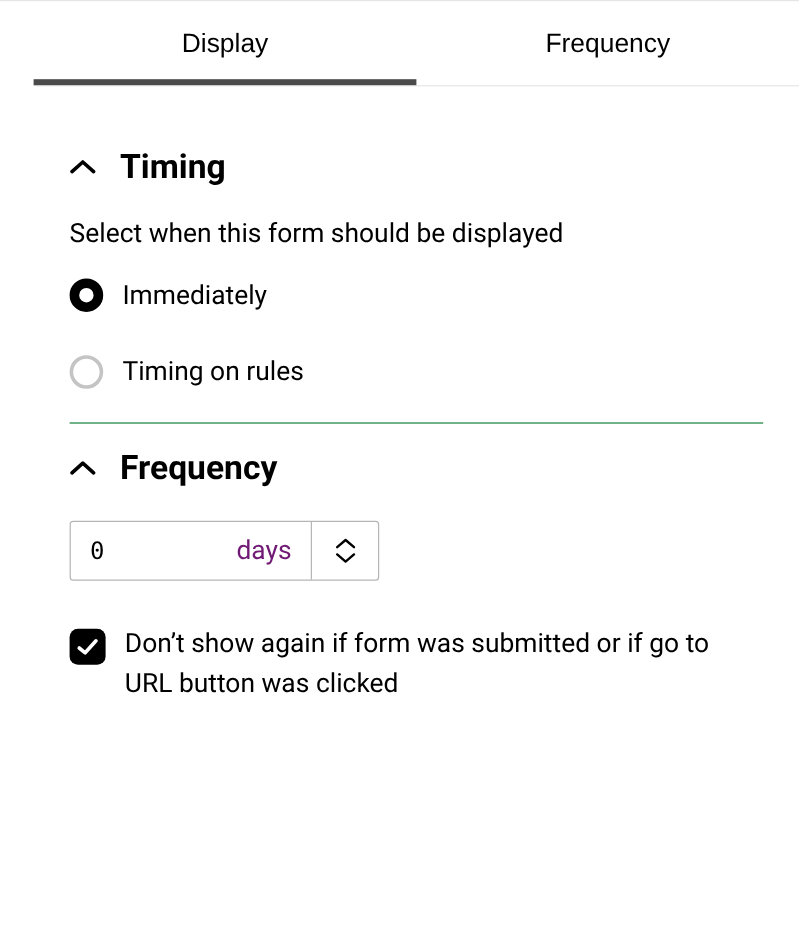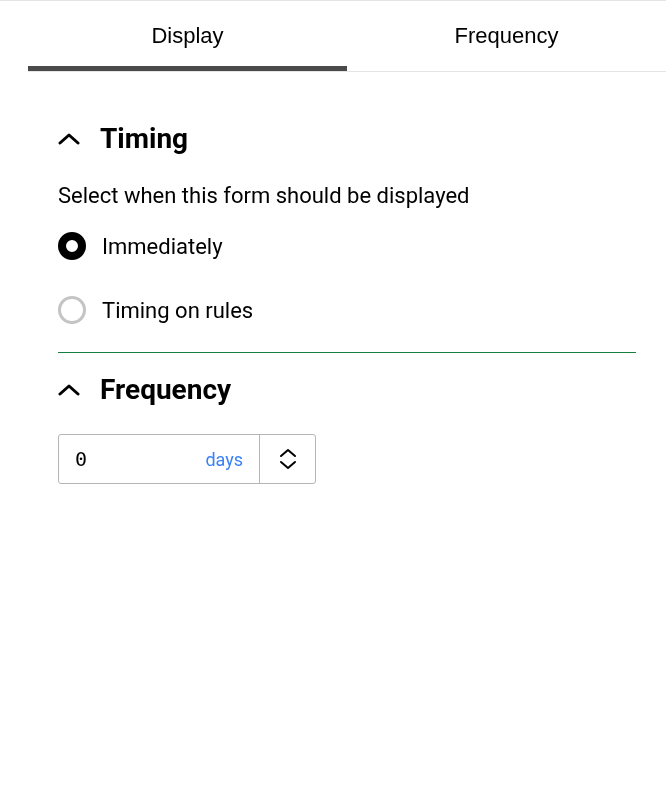--- a/index.html
+++ b/index.html
@@ -121,22 +121,22 @@
     .number-value {
       flex: 1;
       padding: 12px 16px;
       font-family: ui-monospace, "SF Mono", Menlo, monospace;
       font-size: 20px;
       display: flex;
       align-items: center;
     }
     .number-unit {
       padding: 12px 16px 12px 0;
-      font-size: 18px;
-      color: #3b82f6;
+      font-size: 22px;
+      color: #701a75;
       display: flex;
       align-items: center;
     }
     .stepper {
       width: 56px;
       border-left: 1px solid #b5b5b5;
       display: flex;
       flex-direction: column;
       align-items: center;
       justify-content: center;
@@ -224,15 +224,23 @@
         <div class="stepper">
           <svg viewBox="0 0 18 10" fill="none" stroke="#000" stroke-width="2" stroke-linecap="round" stroke-linejoin="round">
             <polyline points="2,8 9,2 16,8"></polyline>
           </svg>
           <svg viewBox="0 0 18 10" fill="none" stroke="#000" stroke-width="2" stroke-linecap="round" stroke-linejoin="round">
             <polyline points="2,2 9,8 16,2"></polyline>
           </svg>
         </div>
       </div>
 
+      <div class="checkbox-option">
+        <span class="checkbox">
+          <svg viewBox="0 0 20 20" fill="none" stroke="#fff" stroke-width="3" stroke-linecap="round" stroke-linejoin="round">
+            <polyline points="3,11 8,15 17,5"></polyline>
+          </svg>
+        </span>
+        <span class="checkbox-label">Don’t show again if form was submitted or if go to URL button was clicked</span>
+      </div>
     </div>
   </div>
 </div>
 
 </body></html>

